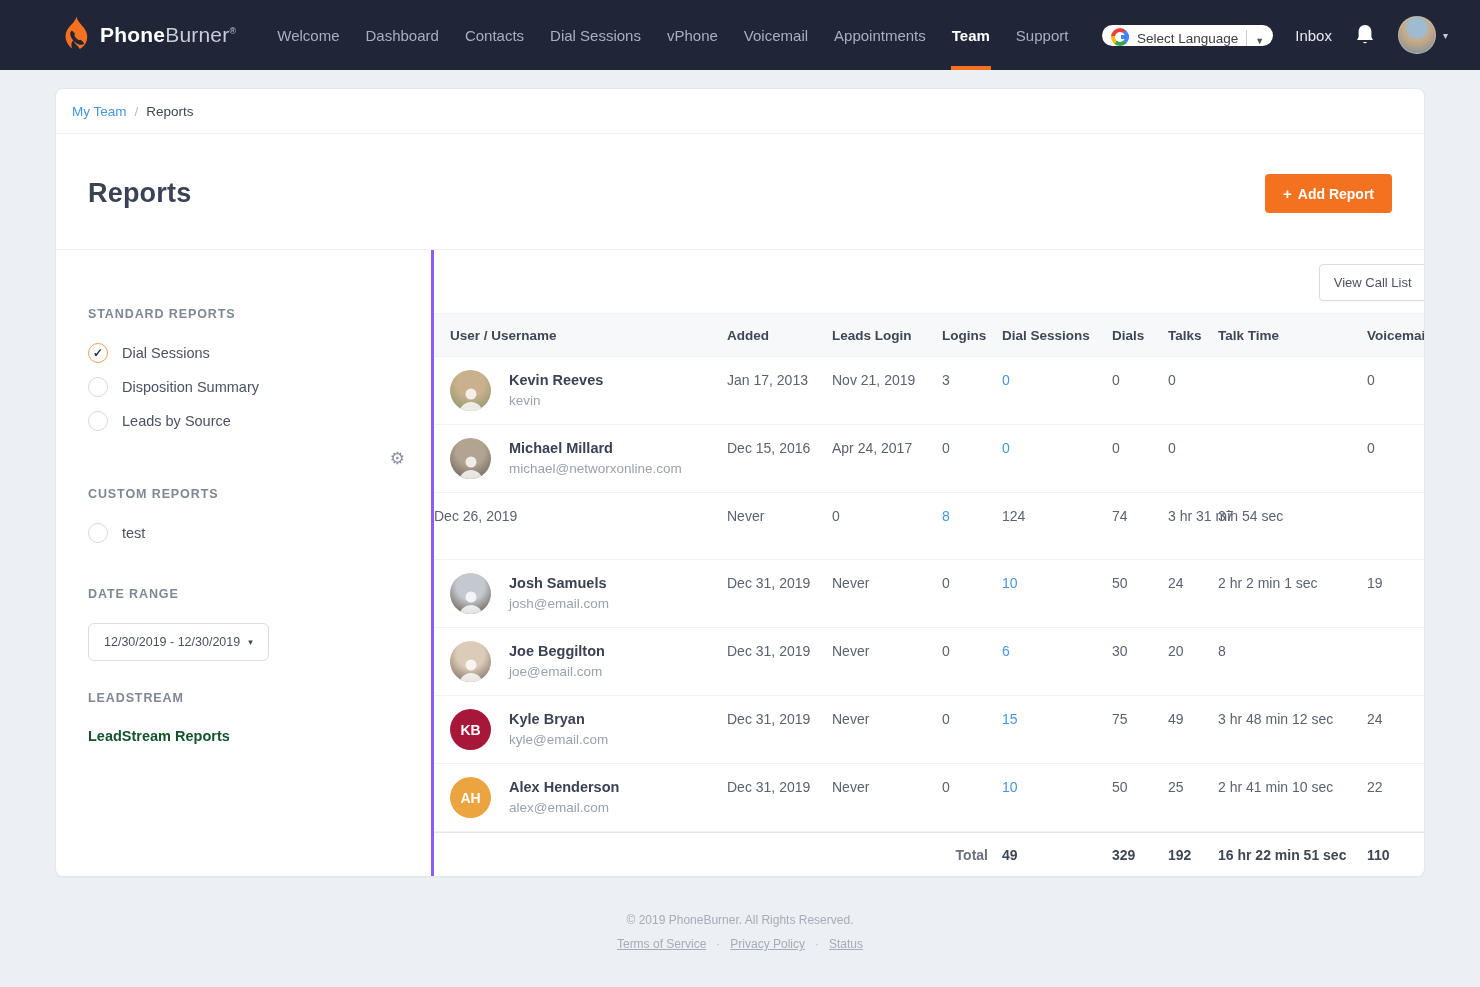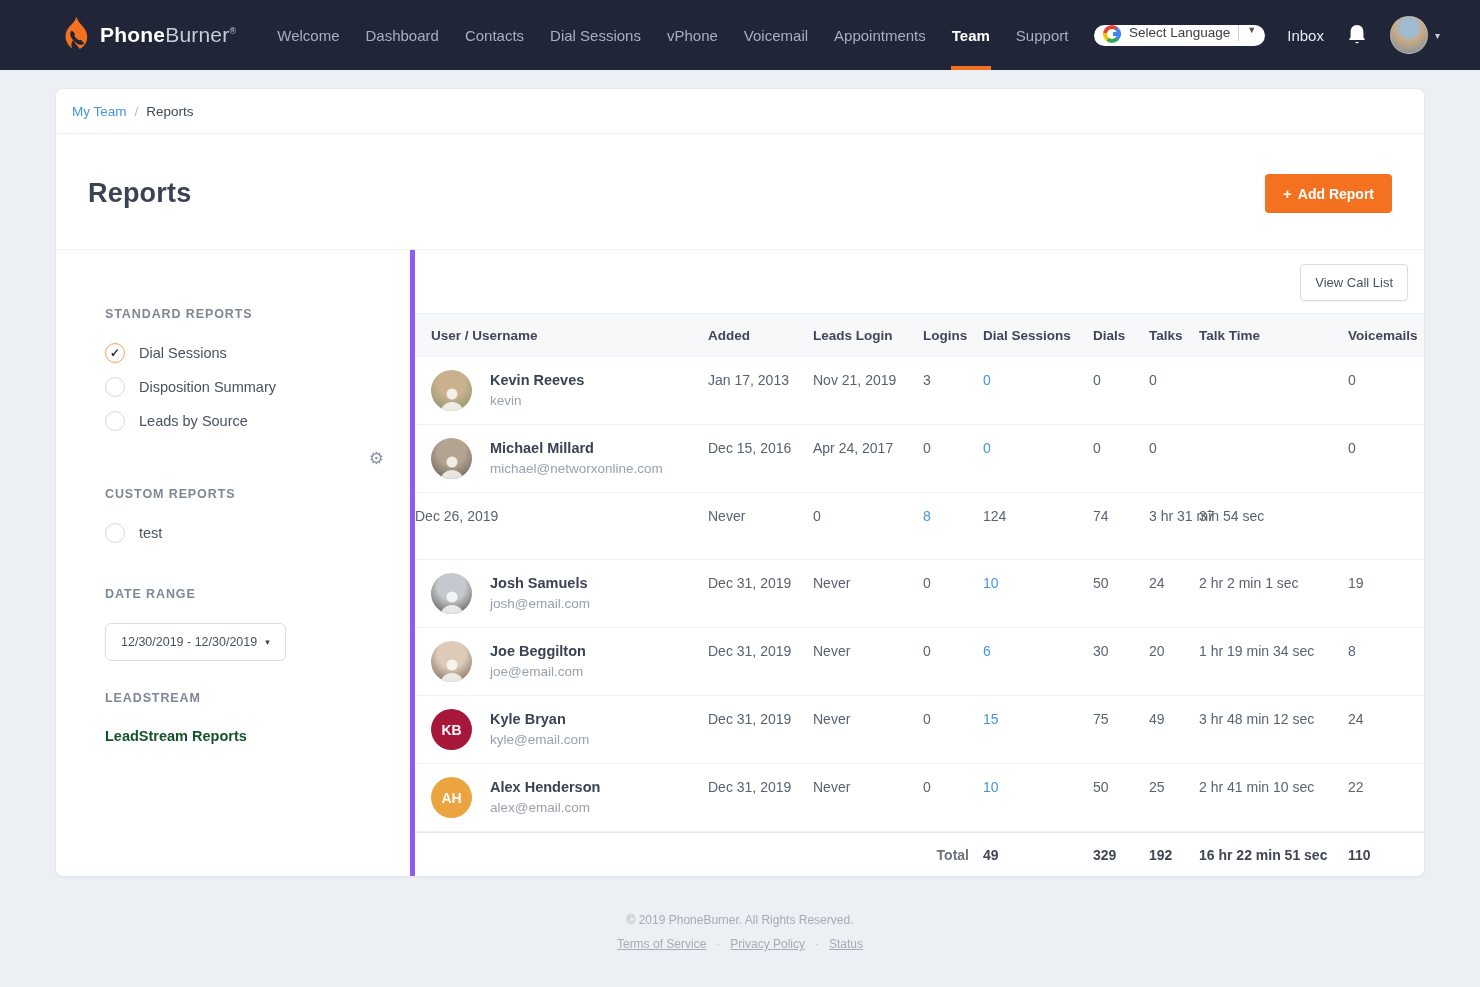--- a/index.html
+++ b/index.html
@@ -7,42 +7,42 @@
   body {
     font-family:"Liberation Sans", sans-serif;
     background:#ECEFF3;
     color:#3F4654;
     overflow:hidden;
   }
   
   .topnav {
     height:70px; background:#202638;
     display:flex; align-items:center;
-    padding:0 40px 0 60px;
+    padding:0 32px 0 60px;
   }
   .brand { display:flex; align-items:center; gap:10px; margin-right:28px; }
   .brand-flame { width:30px; height:38px; }
   .brand-text { font-size:21px; color:#fff; letter-spacing:.2px; white-space:nowrap; }
   .brand-text .bold { font-weight:700; color:#fff; }
   .brand-text .light { font-weight:400; color:#C7CCD6; }
   .brand-text sup { font-size:9px; color:#C7CCD6; }
   .nav-items { display:flex; align-items:center; height:70px; }
   .nav-item {
     position:relative; height:70px; display:flex; align-items:center;
     padding:0 13px; font-size:15px; color:#A8AFBF; cursor:pointer; white-space:nowrap;
   }
   .nav-item.active { color:#fff; font-weight:600; }
   .nav-item.active::after {
     content:""; position:absolute; left:12px; right:12px; bottom:0;
     height:4px; background:#F4711F;
   }
   .nav-right { margin-left:auto; display:flex; align-items:center; gap:22px; }
   .lang-box {
     background:#fff; border-radius:12px; height:21px;
-    display:flex; align-items:flex-start; gap:8px; padding:0 9px; cursor:pointer;
+    display:flex; align-items:flex-end; gap:8px; padding:0 9px; cursor:pointer;
   }
   .g-logo { position:relative; width:18px; height:18px; border-radius:50%;
     background:conic-gradient(from -40deg,#EA4335 0 22%,#4285F4 22% 48%,#34A853 48% 72%,#FBBC05 72% 88%,#EA4335 88% 100%); }
   .g-logo .g-in { position:absolute; inset:4px; background:#fff; border-radius:50%; }
   .g-logo .g-bar { position:absolute; right:0; top:7px; width:8px; height:4px; background:#4285F4; }
   .lang-label { font-size:13.5px; color:#3c4043; }
   .lang-sep { width:1px; height:16px; background:#C9CDD4; }
   .lang-caret { font-size:9px; color:#555; }
   .inbox-label { color:#E7EAF0; font-size:15px; cursor:pointer; }
   .bell { width:22px; height:24px; cursor:pointer; }
@@ -75,22 +75,22 @@
   .btn-primary {
     background:#F4711F; color:#fff; border:none; border-radius:4px;
     font-size:14px; font-weight:600; padding:11px 18px; cursor:pointer;
     display:flex; align-items:center; gap:6px;
     font-family:"Liberation Sans", sans-serif;
   }
   .btn-primary .plus { font-weight:700; font-size:15px; }
   
   .content { display:flex; min-height:615px; }
   .sidebar {
-    width:342px; border-right:5px solid #8b5cf6;
-    padding:57px 32px 30px; position:relative; flex-shrink:0;margin-left:17px;
+    width:378px; border-right:3px solid #8b5cf6;
+    padding:57px 32px 30px; position:relative; flex-shrink:0;
   }
   .side-header {
     font-size:12.5px; font-weight:700; color:#7E8795;
     letter-spacing:.9px; margin-bottom:22px;
   }
   .radio-row { display:flex; align-items:center; gap:14px; margin-bottom:14px; cursor:pointer; }
   .radio {
     width:20px; height:20px; border-radius:50%; border:1px solid #D4D9DF;
     display:flex; align-items:center; justify-content:center; flex-shrink:0;
     background:#fff; font-size:12px; color:transparent;
@@ -357,21 +357,20 @@
         <div class="uname">Joe Beggilton</div>
         <div class="ulogin">joe@email.com</div>
       </span>
     </div>
     <div class="td">Dec 31, 2019</div>
     <div class="td">Never</div>
     <div class="td">0</div>
     <div class="td blue">6</div>
     <div class="td">30</div>
     <div class="td">20</div>
-    <div class="td">1 hr 19 min 34 sec</div>
     <div class="td">8</div>
   </div>
 
   <div class="tgrid trow">
     <div class="user-cell">
       <span class="avatar" style="background: rgb(166, 23, 58);">KB</span>
       <span>
         <div class="uname">Kyle Bryan</div>
         <div class="ulogin">kyle@email.com</div>
       </span>

